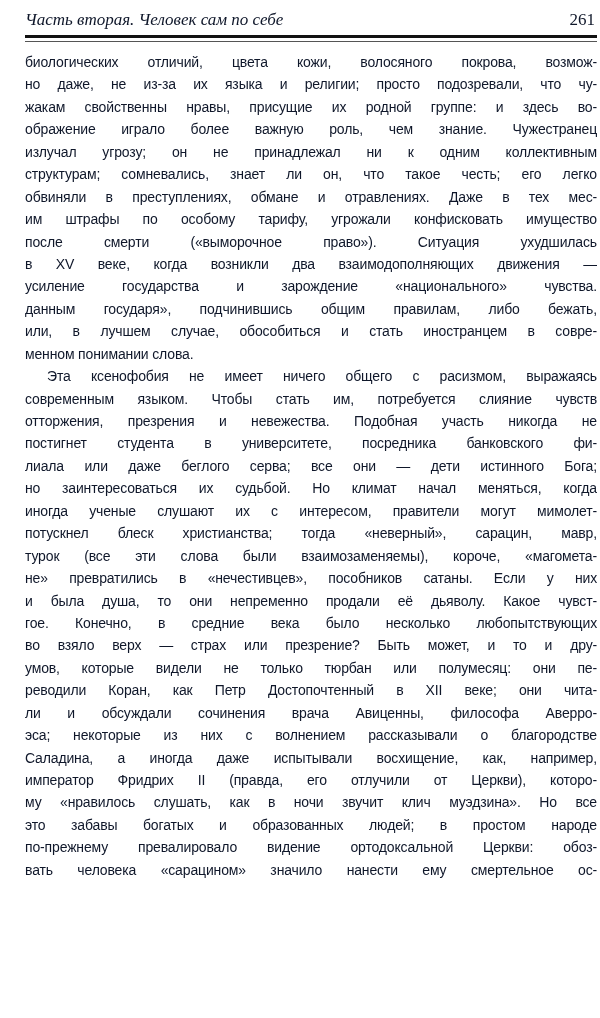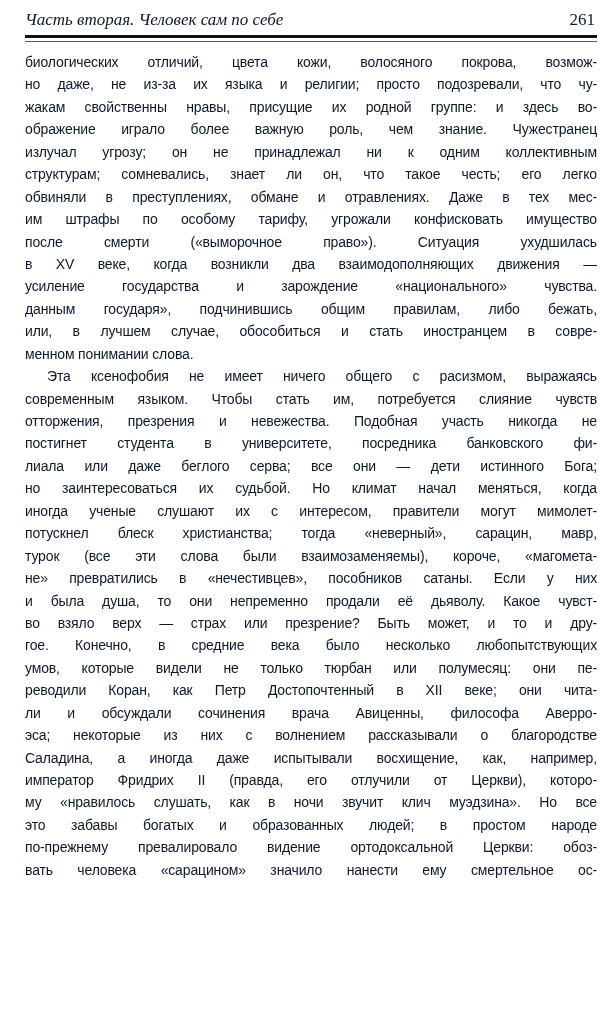--- a/index.html
+++ b/index.html
@@ -51,22 +51,22 @@
       <span class="line">современным языком. Чтобы стать им, потребуется слияние чувств</span>
       <span class="line">отторжения, презрения и невежества. Подобная участь никогда не</span>
       <span class="line">постигнет студента в университете, посредника банковского фи-</span>
       <span class="line">лиала или даже беглого серва; все они — дети истинного Бога;</span>
       <span class="line">но заинтересоваться их судьбой. Но климат начал меняться, когда</span>
       <span class="line">иногда ученые слушают их с интересом, правители могут мимолет-</span>
       <span class="line">потускнел блеск христианства; тогда «неверный», сарацин, мавр,</span>
       <span class="line">турок (все эти слова были взаимозаменяемы), короче, «магомета-</span>
       <span class="line">не» превратились в «нечестивцев», пособников сатаны. Если у них</span>
       <span class="line">и была душа, то они непременно продали её дьяволу. Какое чувст-</span>
+      <span class="line">гое. Конечно, в средние века было несколько любопытствующих</span>
       <span class="line">во взяло верх — страх или презрение? Быть может, и то и дру-</span>
-      <span class="line">гое. Конечно, в средние века было несколько любопытствующих</span>
       <span class="line">умов, которые видели не только тюрбан или полумесяц: они пе-</span>
       <span class="line">реводили Коран, как Петр Достопочтенный в XII веке; они чита-</span>
       <span class="line">ли и обсуждали сочинения врача Авиценны, философа Аверро-</span>
       <span class="line">эса; некоторые из них с волнением рассказывали о благородстве</span>
       <span class="line">Саладина, а иногда даже испытывали восхищение, как, например,</span>
       <span class="line">император Фридрих II (правда, его отлучили от Церкви), которо-</span>
       <span class="line">му «нравилось слушать, как в ночи звучит клич муэдзина». Но все</span>
       <span class="line">это забавы богатых и образованных людей; в простом народе</span>
       <span class="line">по-прежнему превалировало видение ортодоксальной Церкви: обоз-</span>
       <span class="line">вать человека «сарацином» значило нанести ему смертельное ос-</span>

